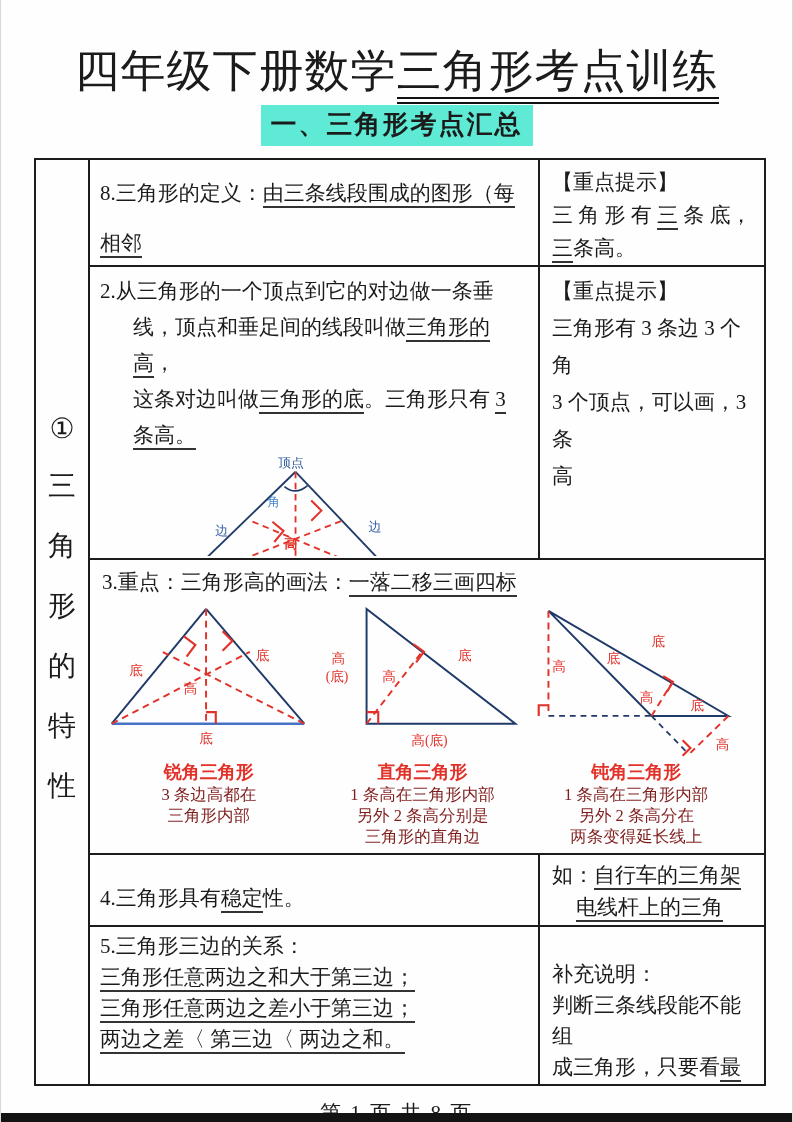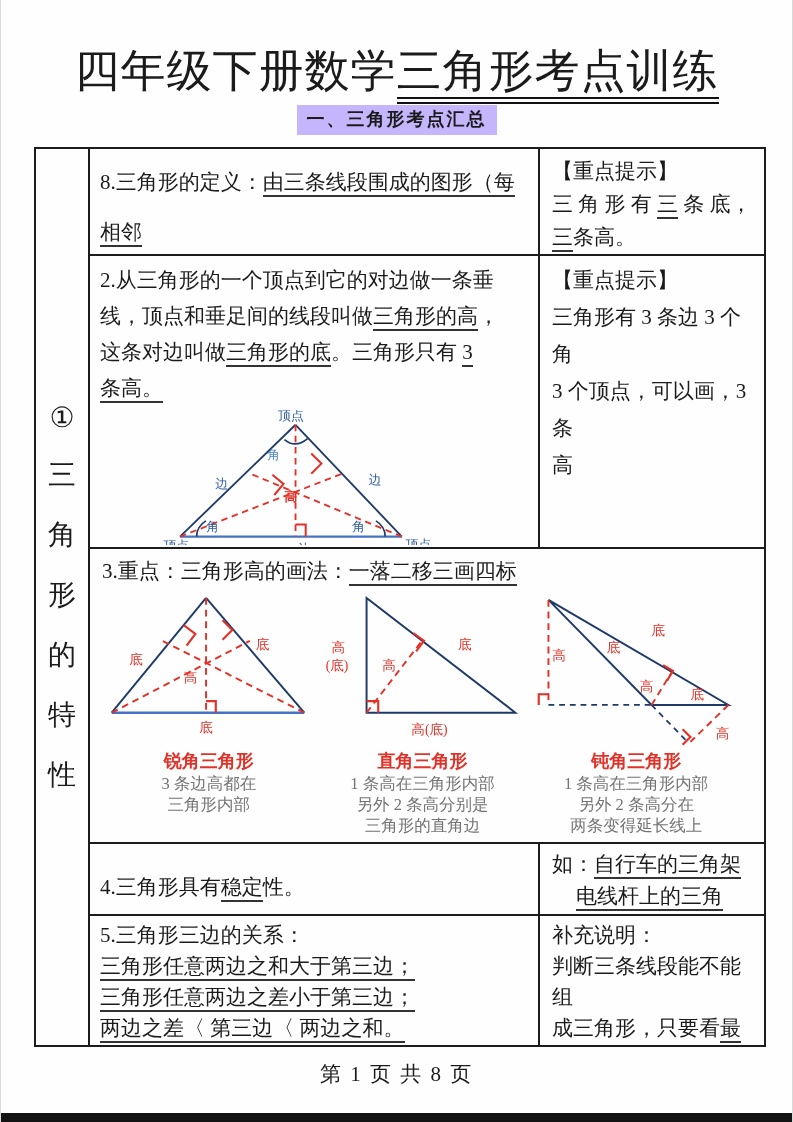--- a/index.html
+++ b/index.html
@@ -10,54 +10,54 @@
     font-family:"Liberation Serif","DejaVu Serif",serif;
     border-left:1px solid #d9d9d9; border-right:1px solid #d9d9d9;
   }
   .title {
     text-align:center; padding-top:44px; font-size:45px; font-weight:normal;
     letter-spacing:1px; line-height:1.2; white-space:nowrap;
   }
   .dblu { border-bottom:7px double #111; padding-bottom:1px; }
   .subtitle-row { text-align:center; margin-top:7px; }
   .subtitle {
-    display:inline-block; background:#c4b5fd; font-size:18px; font-weight:bold;
+    display:inline-block; background:#5eead4; font-size:26px; font-weight:bold;
     padding:2px 10px 4px; letter-spacing:2px;
   }
   table.main { border-collapse:collapse; table-layout:fixed; margin:12px 0 0 33px; width:730px; }
   table.main td { border:2px solid #1c1c1c; vertical-align:top; padding:0; }
   .cellbox { overflow:hidden; font-size:21px; }
   .u { border-bottom:2px solid #333; padding-bottom:1px; }
   .side-inner {
     height:896px; display:flex; flex-direction:column; justify-content:center;
     align-items:center; gap:22px; font-size:28px;
   }
   .r1-left { height:103px; padding:8px 8px 0 10px; }
   .r1-left .ln { line-height:50px; }
   .r1-right { height:103px; padding:6px 6px 0 12px; }
   .r1-right .ln { line-height:33px; }
   .r2-left { height:289px; padding:6px 8px 0 10px; }
   .r2-left .ln { line-height:36px; }
-  .hang { }
+  .hang { margin-left:33px; }
   .d1-svg { display:block; margin:4px 0 0 52px; width:300px; height:146px; }
   .r2-right { height:289px; padding:6px 6px 0 12px; }
   .r2-right .ln { line-height:37px; }
   .r3-cell { height:291px; padding:8px 21px 0 12px; }
   .tri-row { display:flex; margin-top:4px; }
   .tri-block { width:219px; }
   .tri-svg { display:block; width:212px; height:158px; }
   .tri-caption { color:#e23128; font-weight:bold; font-size:18px; text-align:center; margin-top:2px; }
-  .tri-desc { color:#737373; font-size:16.5px; line-height:21px; text-align:center; }
+  .tri-desc { color:#7f1d1d; font-size:16.5px; line-height:21px; text-align:center; }
   .r4-left { height:68px; padding:29px 8px 0 10px; }
   .r4-right { height:68px; padding:4px 22px 0 12px; }
   .r4-right .ln { line-height:32px; }
   .ind { margin-left:24px; }
   .r5-left { height:129px; padding:4px 8px 0 10px; }
   .r5-left .ln { line-height:31px; }
-  .r5-right { height:129px; padding:4px 6px 0 12px; }
+  .r5-right { height:129px; padding:4px 6px 0 12px;margin-top:28px; }
   .r5-right .ln { line-height:31px; }
   .footer { text-align:center; font-size:21px; margin-top:13px; letter-spacing:2px; }
   .bottom-bar { position:absolute; bottom:0; left:0; width:100%; height:9px; background:#131313; }
   svg text { font-family:"Liberation Serif","DejaVu Serif",serif; font-size:14px; }
   .lbl-navy { fill:#2e5aa0; }
   .lbl-blue { fill:#4a86c8; }
   .lbl-red  { fill:#e23128; }
 </style>
 </head>
 <body>

